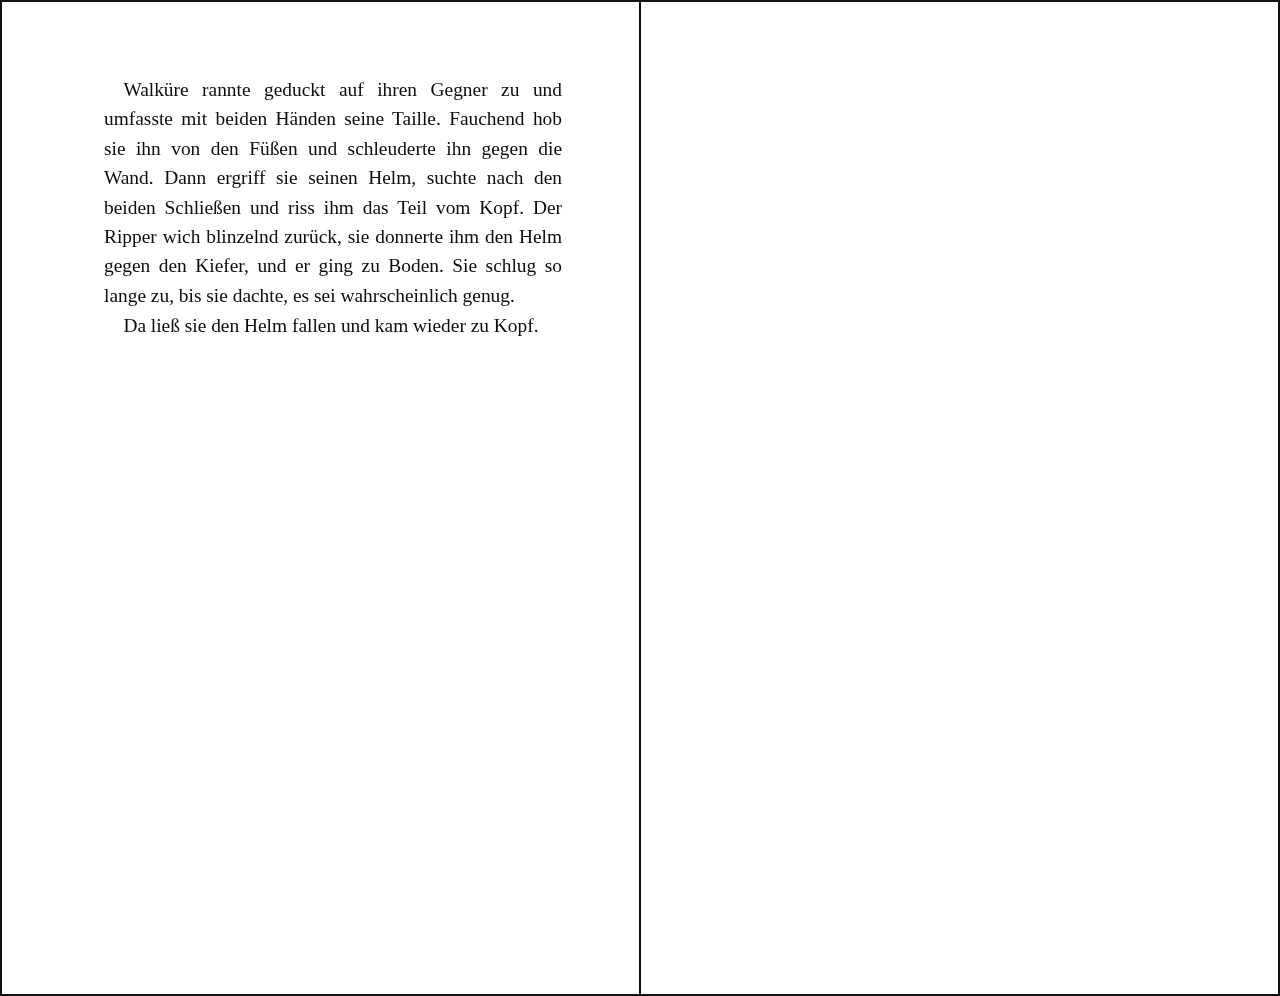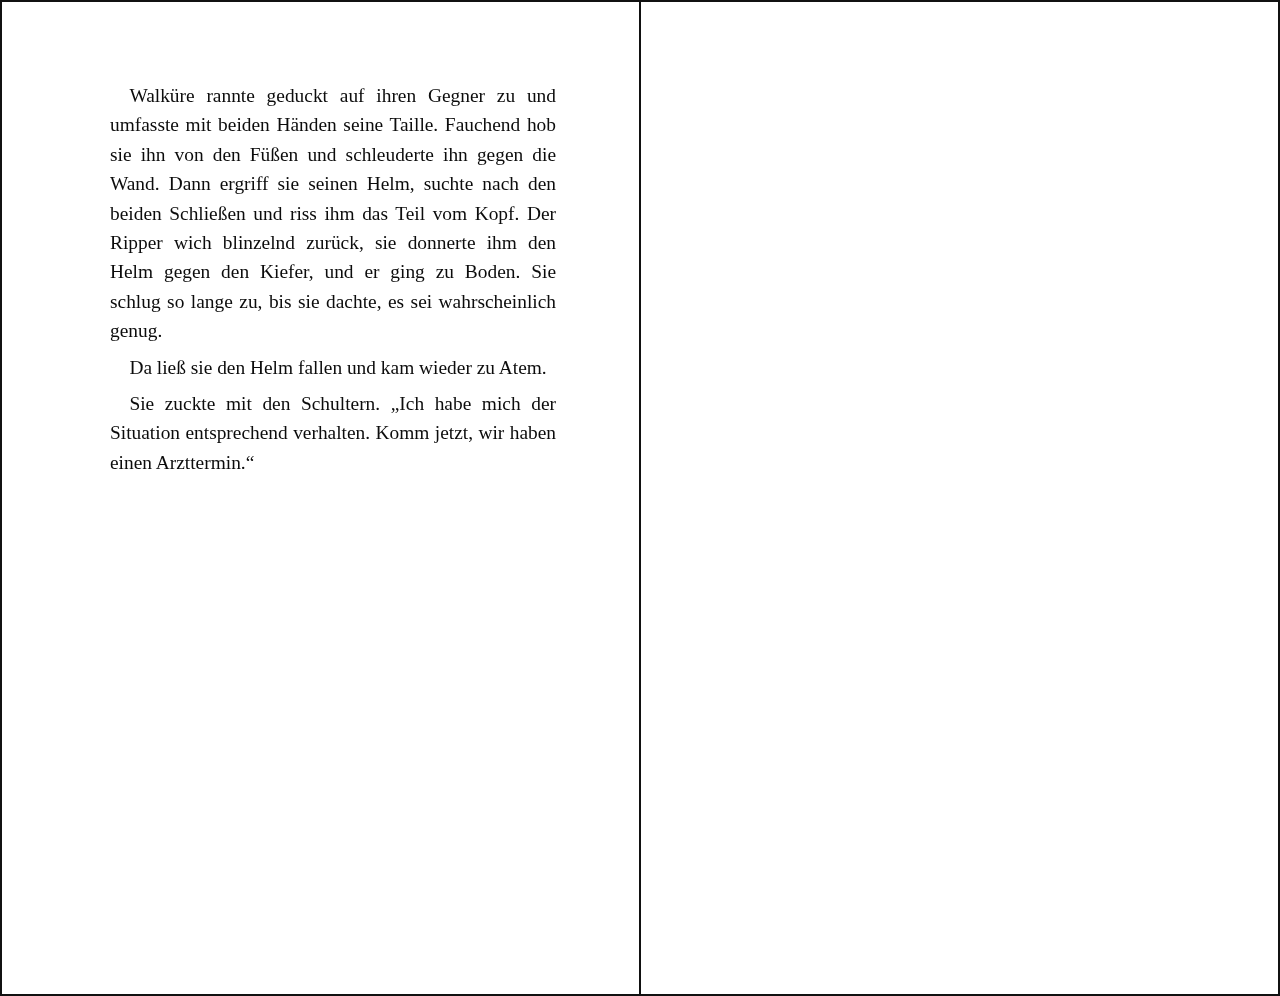--- a/index.html
+++ b/index.html
@@ -53,36 +53,35 @@
     hyphens: manual;
   }
 
   .textblock-left {
     left: 101px;
     top: 72px;
     width: 460px;
   }
 
   .textblock p {
-    margin: 7px;
+    margin: 1px;
     text-indent: 1.0em;
   }
 </style>
 </head>
 <body>
 
 <div class="spread">
 
   <div class="gutter"></div>
 
   <div class="page page-left">
     <div class="textblock textblock-left">
       <p>Walküre rannte geduckt auf ihren Gegner zu und umfasste mit beiden Händen seine Taille. Fauchend hob sie ihn von den Füßen und schleuderte ihn gegen die Wand. Dann ergriff sie seinen Helm, suchte nach den beiden Schließen und riss ihm das Teil vom Kopf. Der Ripper wich blinzelnd zurück, sie donnerte ihm den Helm gegen den Kiefer, und er ging zu Boden. Sie schlug so lange zu, bis sie dachte, es sei wahrscheinlich genug.</p>
-      <p>Da ließ sie den Helm fallen und kam wieder zu Atem.</p>
-      <p>Sie zuckte mit den Schultern. „Ich habe mich der Situation entsprechend verhalten. Komm jetzt, wir haben einen Arzttermin.“</p>
+      <p>Da ließ sie den Helm fallen und kam wieder zu Kopf.</p>
     </div>
   </div>
 
   <div class="page page-right">
 
     
 
     
 
     

